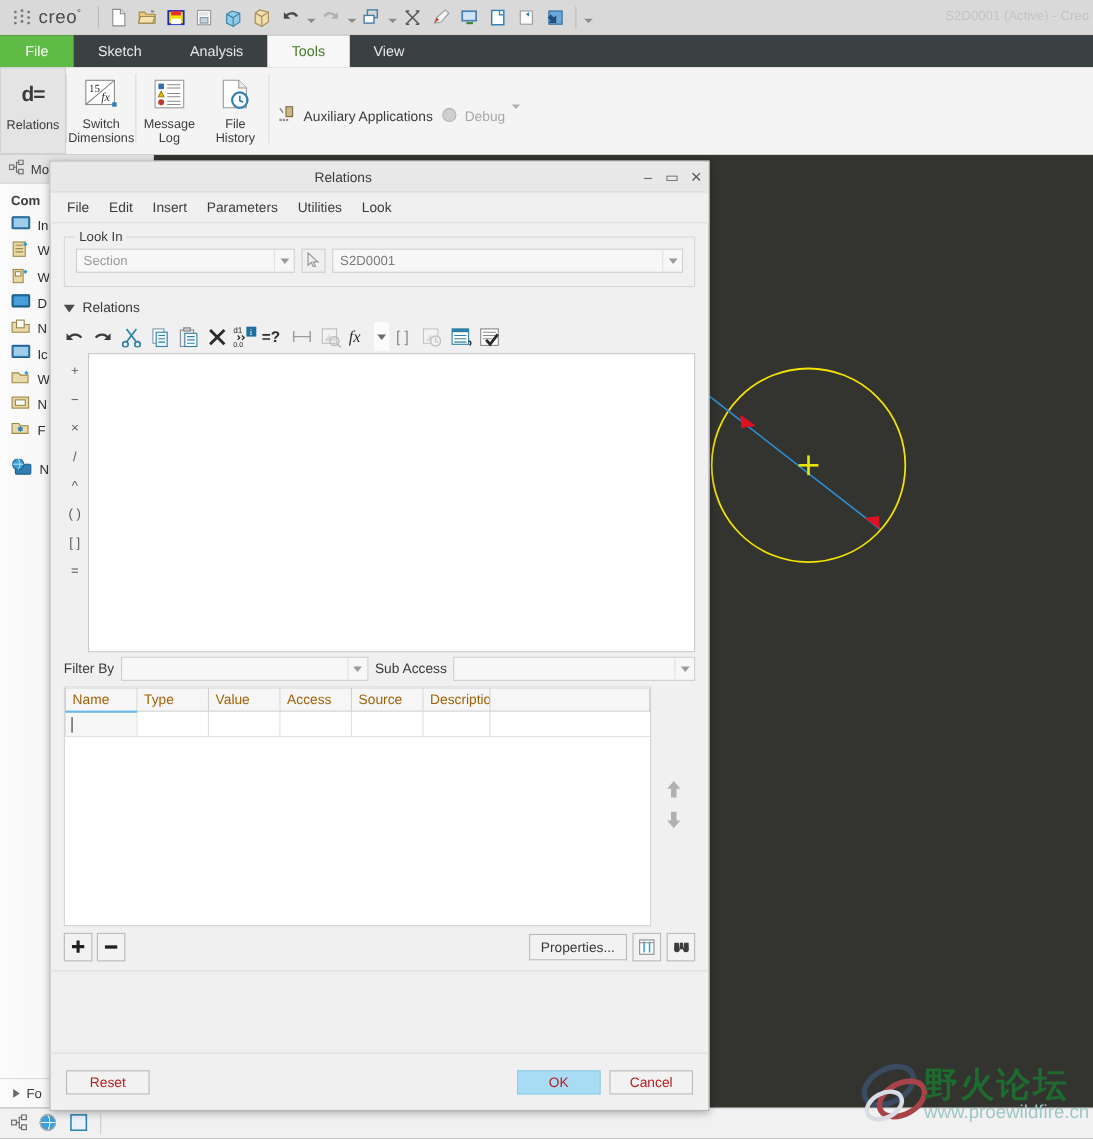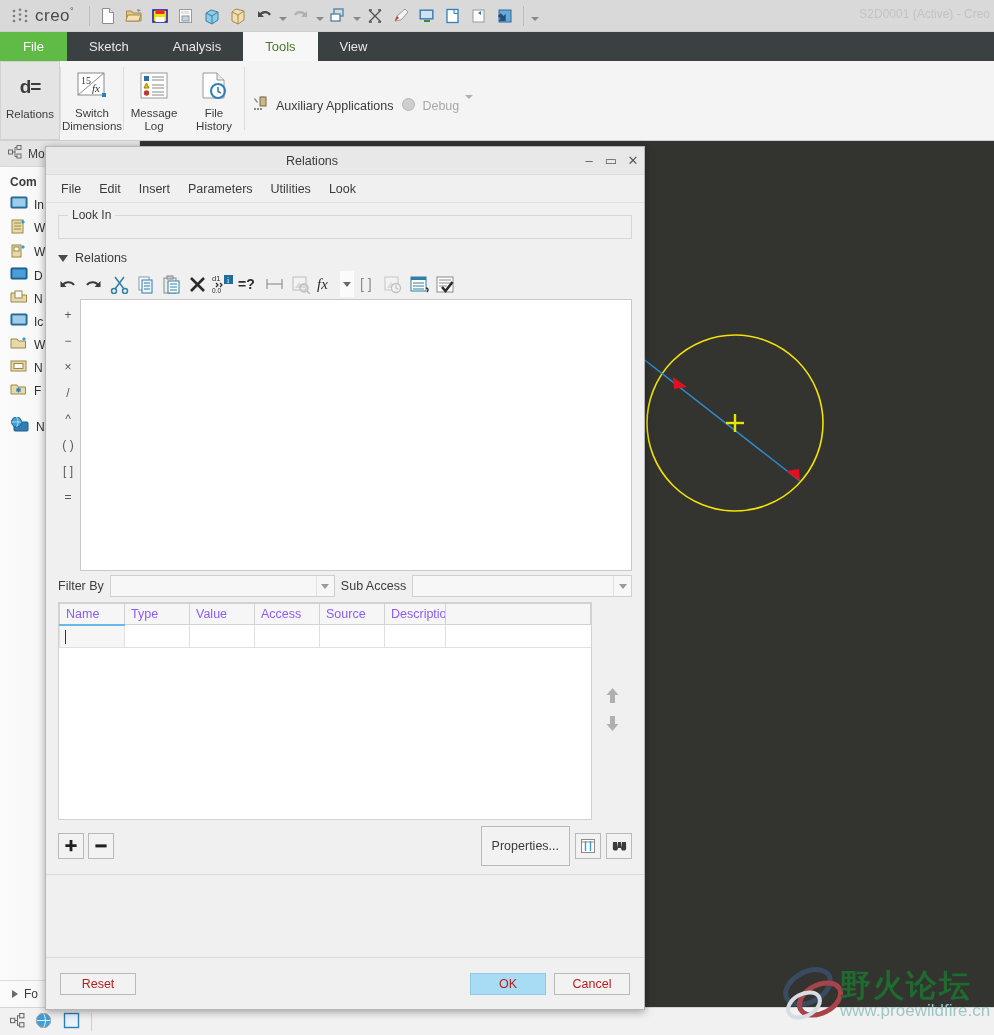--- a/index.html
+++ b/index.html
@@ -178,36 +178,36 @@
   #rel-edit { flex:1; height:272px; background:#ffffff; border:1px solid #c9c9c9; margin-left:2px; }
 
   #lp-table-wrap { margin:0 12px; display:flex; }
   #lp-main { flex:1; }
   .filter-row { display:flex; align-items:center; gap:6px; margin:4px 12px 0 12px; }
   .filter-row .lbl { font-size:12.5px; color:#3b3b3b; white-space:nowrap; }
 
   table.ptable { border-collapse:collapse; width:100%; background:#fff; table-layout:fixed; }
   table.ptable th {
     background:#f6f6f6; border:1px solid #d2d2d2; font-weight:normal;
-    font-size:12.5px; color:#8b5cf6; height:21px; text-align:left; padding:0 6px;
+    font-size:12.5px; color:#a16207; height:21px; text-align:left; padding:0 6px;
     overflow:hidden; white-space:nowrap;
   }
   table.ptable td {
     border:1px solid #e0e0e0; height:23px; padding:0 5px; font-size:12px;
   }
   td.editing { background:#f6f6f6; border-top:2px solid #69b9e8 !important; position:relative; }
   td.editing .caret { position:absolute; left:5px; top:4px; width:1px; height:14px; background:#333; }
 
   #arrows-col { width:40px; display:flex; flex-direction:column; align-items:center;
                 justify-content:center; gap:8px; }
 
   #lp-bottom { display:flex; align-items:center; margin:6px 12px 0 12px; }
   .sqbtn { width:26px; height:26px; border:1px solid #b9b9b9; background:#f2f2f2;
            display:flex; align-items:center; justify-content:center; margin-right:4px; }
-  .wbtn { height:40px; border:1px solid #b9b9b9; background:#f2f2f2;
+  .wbtn { height:24px; border:1px solid #b9b9b9; background:#f2f2f2;
           display:flex; align-items:center; justify-content:center; padding:0 10px; font-size:12.5px; }
   .ibtn { width:26px; height:26px; border:1px solid #b9b9b9; background:#f2f2f2;
           display:flex; align-items:center; justify-content:center; margin-left:5px; }
 
   #dlg-foot {
     margin-top:auto; border-top:1px solid #dcdcdc; height:52px;
     display:flex; align-items:center; padding:0 14px;
   }
   .fbtn { height:22px; min-width:76px; border:1px solid #b9b9b9; background:#f2f2f2;
           display:flex; align-items:center; justify-content:center; font-size:12.5px; color:#b91c1c; }
@@ -608,20 +608,41 @@
     <span class="mi">File</span>
     <span class="mi">Edit</span>
     <span class="mi">Insert</span>
     <span class="mi">Parameters</span>
     <span class="mi">Utilities</span>
     <span class="mi">Look</span>
   </div>
 
   <div class="grpbox">
     <span class="legend">Look In</span>
+    <div class="row">
+      <div class="combo" style="width:200px">
+        <span class="val">Section</span>
+        <span class="arrow">
+            <i class="arrow-dn"></i>
+          </span>
+      </div>
+      <div class="picker-btn">
+        <span>
+          <svg width="12" height="14" viewBox="0 0 12 14">
+              <path d="M1 1l9 8h-4.2l2 4-1.8.8-2-4.1-3 2.5z" fill="none" stroke="#9a9a9a" stroke-width="1.1"></path>
+            </svg>
+        </span>
+      </div>
+      <div class="combo" style="width:320px">
+        <span class="val dark">S2D0001</span>
+        <span class="arrow">
+            <i class="arrow-dn"></i>
+          </span>
+      </div>
+    </div>
   </div>
 
   <div class="section-head">
     <i class="tri-d"></i>
     <span>Relations</span>
   </div>
 
   <div id="rel-toolbar">
     <span class="tbtn">
         <svg width="19" height="17" viewBox="0 0 19 17">

